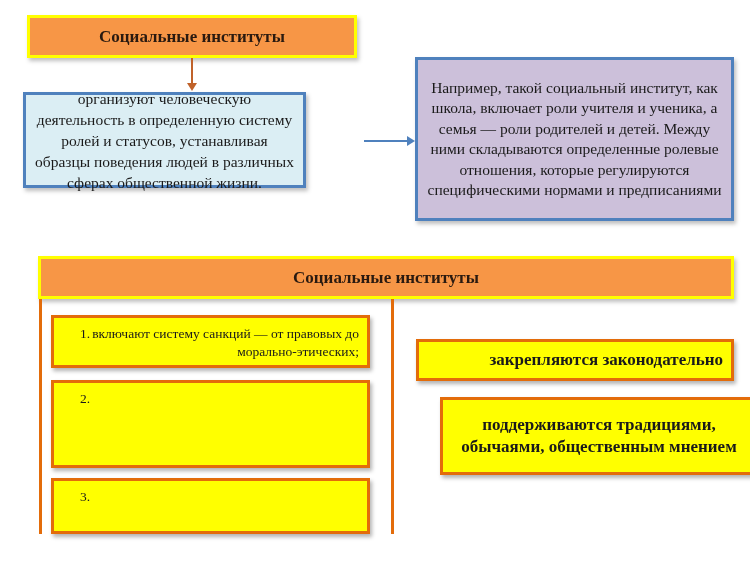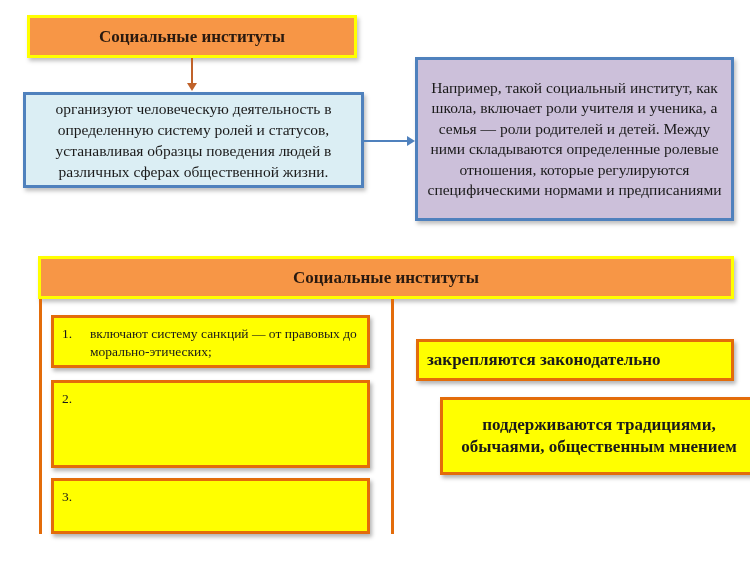--- a/index.html
+++ b/index.html
@@ -2,21 +2,21 @@
 <html><head>
   <meta charset="utf-8">
   <style>
     html, body { margin: 0; padding: 0; }
     body {
       width: 750px; height: 561px; background: #ffffff;
       position: relative; overflow: hidden;
       font-family: "Liberation Serif", "DejaVu Serif", serif;
       color: #1a1a1a;
     }
-    .abs { position: absolute; box-sizing: border-box; }
+    .abs { position: absolute; box-sizing: border-box; text-align: right; }
     .orange-title {
       background: #f79646;
       border: 3px solid #ffff00;
       box-shadow: 2px 3px 4px rgba(0,0,0,0.25);
       display: flex; align-items: center; justify-content: center;
       font-weight: bold; font-size: 17px; color: #2a1a10;
     }
     .blue-box {
       background: #dbeef4;
       border: 3px solid #4f81bd;
@@ -41,41 +41,41 @@
       display: flex; align-items: flex-start;
       font-size: 13.5px; line-height: 18px;
       padding: 7px 8px 4px 6px;
     }
     .yellow-item .num { width: 28px; flex: 0 0 28px; padding-left: 2px; }
     .yellow-item .txt { flex: 1; }
     .yellow-bold {
       background: #ffff00;
       border: 3px solid #e36c0a;
       box-shadow: 2px 3px 4px rgba(0,0,0,0.3);
-      display: flex; align-items: center; justify-content: flex-start;
+      display: flex; align-items: center; justify-content: flex-end;
       text-align: center; font-weight: bold; font-size: 17px; line-height: 22px;
       padding: 2px 8px;
     }
     .vline { background: #e36c0a; width: 3px; }
   </style>
 </head>
 <body>
 
 <div class="abs orange-title" style="left:27px; top:15px; width:330px; height:43px;">
   <span>Социальные институты</span>
 </div>
 
 <div class="abs" style="left:185px; top:58px; width:14px; height:34px;">
   <svg width="14" height="34" viewBox="0 0 14 34">
     <line x1="7" y1="0" x2="7" y2="27" stroke="#c0622a" stroke-width="2"></line>
     <polygon points="2,25 12,25 7,33" fill="#c0622a"></polygon>
   </svg>
 </div>
 
-<div class="abs blue-box" style="left:23px; top:92px; width:341px; height:96px;">
+<div class="abs blue-box" style="left:23px; top:92px; width:283px; height:96px;">
   <span>организуют человеческую деятельность в определенную систему ролей и статусов, устанавливая образцы поведения людей в различных сферах общественной жизни.</span>
 </div>
 
 <div class="abs" style="left:364px; top:133px; width:52px; height:12px;">
   <svg width="52" height="12" viewBox="0 0 52 12">
     <line x1="0" y1="6" x2="45" y2="6" stroke="#4f81bd" stroke-width="2"></line>
     <polygon points="43,1 43,11 51,6" fill="#4f81bd"></polygon>
   </svg>
 </div>
 

